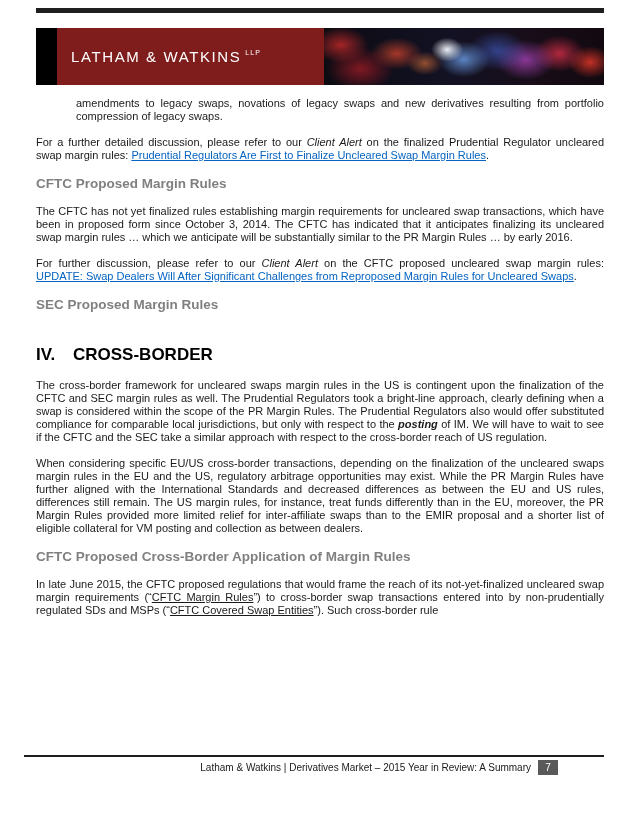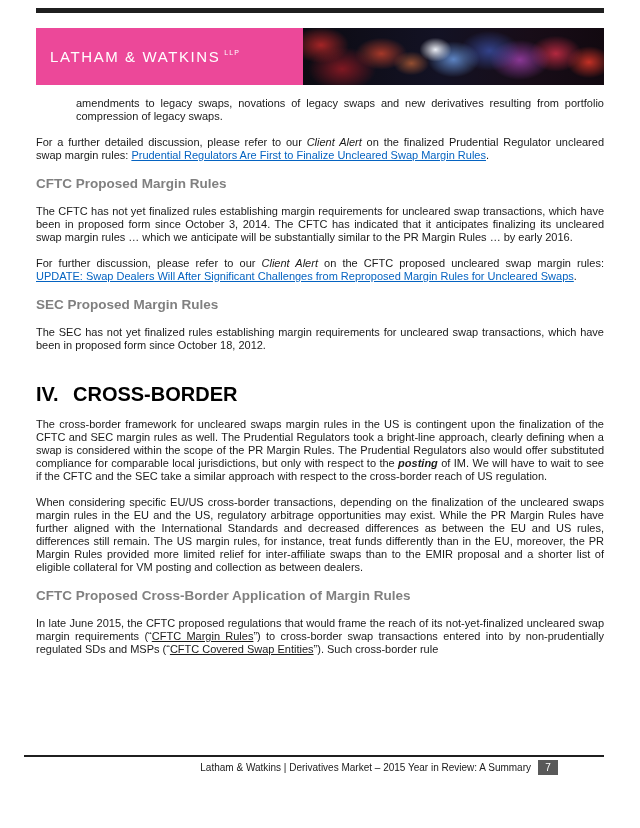--- a/index.html
+++ b/index.html
@@ -21,25 +21,26 @@
     background:var(--bar, #1f1f1f);
   }
   .banner {
     margin-top:15px;
     height:57px;
     display:flex;
     background:#000;
   }
   .banner-logo {
     width:47%;
-    background:#ec4899;
+    background:#7f1d1d;
     display:flex;
     align-items:center;
     padding-left:14px;
     white-space:nowrap;
+    margin-left:21px;
   }
   .logo-main {
     color:#ffffff;
     font-size:15px;
     letter-spacing:1.6px;
     font-weight:400;
   }
   .logo-llp {
     color:#ffffff;
     font-size:7px;
@@ -74,21 +75,21 @@
   .content p.indented { padding-left:40px; }
   .content h2 {
     font-size:13.5px;
     line-height:16px;
     font-weight:bold;
     color:var(--heading-gray, #808080);
     margin:14px 0 13px 0;
     text-align:left;
   }
   .content h1 {
-    font-size:20px;
+    font-size:17px;
     line-height:20px;
     font-weight:bold;
     color:#000;
     margin:32px 0 14px 0;
   }
   .content h1 .h1-num { display:inline-block; width:37px; }
   .italic { font-style:italic; }
   .bold-italic { font-style:italic; font-weight:bold; }
   .underline { text-decoration:underline; }
   a.doc-link {
@@ -138,21 +139,20 @@
     <div class="banner-photo"></div>
   </header>
 
   <main class="content">
       <p class="indented"><span>amendments to legacy swaps, novations of legacy swaps and new derivatives resulting from portfolio compression of legacy swaps.</span></p>
       <p><span>For a further detailed discussion, please refer to our </span><span class="italic">Client Alert</span><span> on the finalized Prudential Regulator uncleared swap margin rules: </span><a href="#" class="doc-link">Prudential Regulators Are First to Finalize Uncleared Swap Margin Rules</a><span>.</span></p>
       <h2>CFTC Proposed Margin Rules</h2>
       <p><span>The CFTC has not yet finalized rules establishing margin requirements for uncleared swap transactions, which have been in proposed form since October 3, 2014. The CFTC has indicated that it anticipates finalizing its uncleared swap margin rules … which we anticipate will be substantially similar to the PR Margin Rules … by early 2016.</span></p>
       <p><span>For further discussion, please refer to our </span><span class="italic">Client Alert</span><span> on the CFTC proposed uncleared swap margin rules: </span><a href="#" class="doc-link">UPDATE: Swap Dealers Will After Significant Challenges from Reproposed Margin Rules for Uncleared Swaps</a><span>.</span></p>
       <h2>SEC Proposed Margin Rules</h2>
-      <p><span>The SEC has not yet finalized rules establishing margin requirements for uncleared swap transactions, which have been in proposed form since October 18, 2012.</span></p>
       <h1><span class="h1-num">IV.</span><span>CROSS-BORDER</span></h1>
       <p><span>The cross-border framework for uncleared swaps margin rules in the US is contingent upon the finalization of the CFTC and SEC margin rules as well. The Prudential Regulators took a bright-line approach, clearly defining when a swap is considered within the scope of the PR Margin Rules. The Prudential Regulators also would offer substituted compliance for comparable local jurisdictions, but only with respect to the </span><span class="bold-italic">posting</span><span> of IM. We will have to wait to see if the CFTC and the SEC take a similar approach with respect to the cross-border reach of US regulation.</span></p>
       <p><span>When considering specific EU/US cross-border transactions, depending on the finalization of the uncleared swaps margin rules in the EU and the US, regulatory arbitrage opportunities may exist. While the PR Margin Rules have further aligned with the International Standards and decreased differences as between the EU and US rules, differences still remain. The US margin rules, for instance, treat funds differently than in the EU, moreover, the PR Margin Rules provided more limited relief for inter-affiliate swaps than to the EMIR proposal and a shorter list of eligible collateral for VM posting and collection as between dealers.</span></p>
       <h2>CFTC Proposed Cross-Border Application of Margin Rules</h2>
       <p><span>In late June 2015, the CFTC proposed regulations that would frame the reach of its not-yet-finalized uncleared swap margin requirements (“</span><span class="underline">CFTC Margin Rules</span><span>”) to cross-border swap transactions entered into by non-prudentially regulated SDs and MSPs (“</span><span class="underline">CFTC Covered Swap Entities</span><span>”). Such cross-border rule</span></p>
     </main>
 
   <footer class="footer">
     <div class="footer-row">
       <span class="footer-text">Latham &amp; Watkins | Derivatives Market – 2015 Year in Review: A Summary</span>

